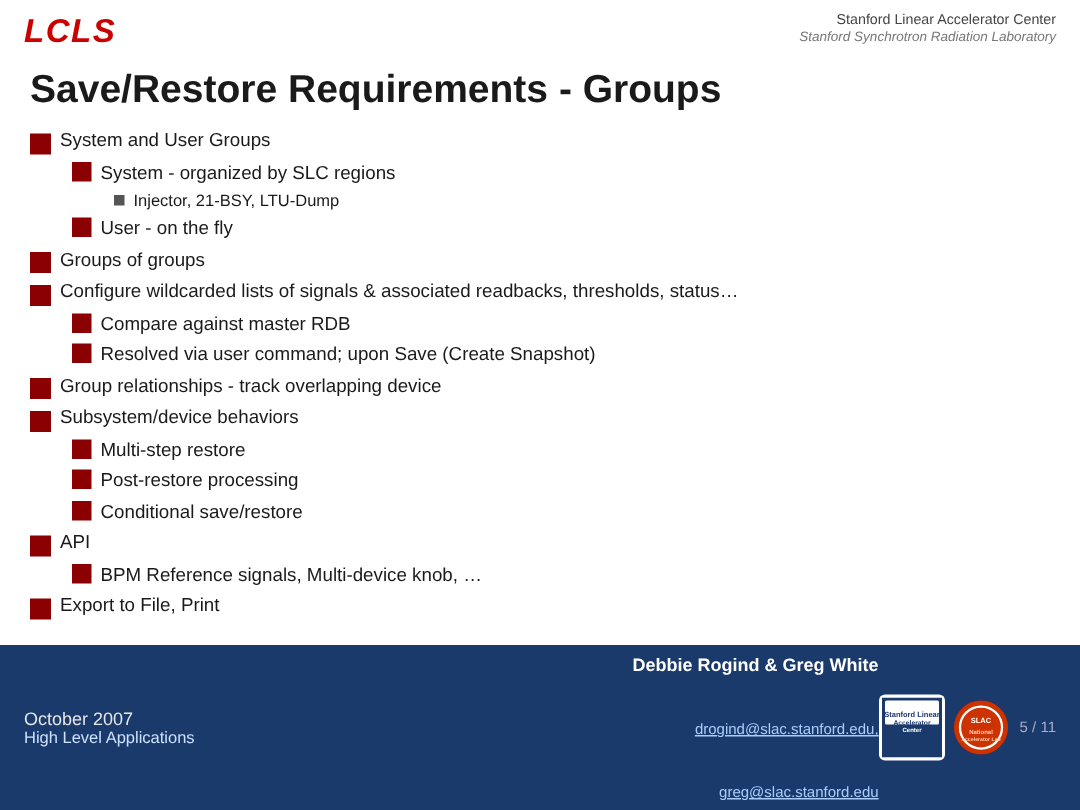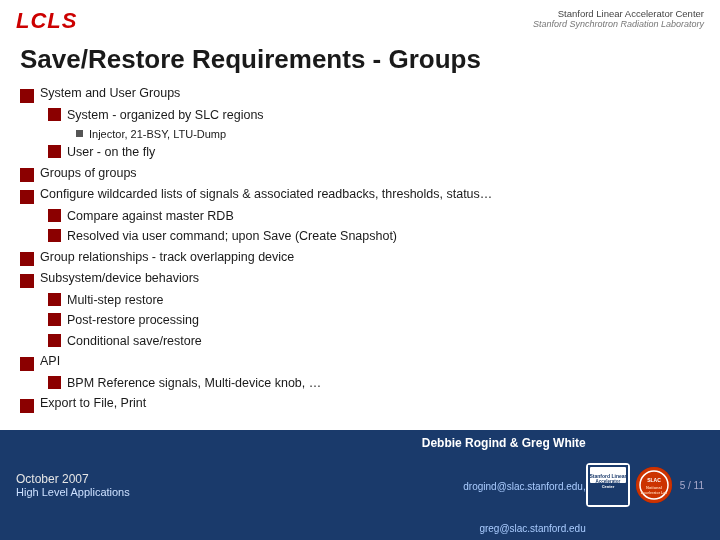--- a/index.html
+++ b/index.html
@@ -179,20 +179,21 @@
 
     .footer-name {
       font-size: 12px;
       font-weight: bold;
       color: #fff;
     }
 
     .footer-email {
       font-size: 10px;
       color: #aaccff;
+      text-decoration: underline;
     }
 
     .footer-badge {
       width: 44px;
       height: 44px;
       background: #fff;
       border-radius: 4px;
       display: flex;
       flex-direction: column;
       align-items: center;

